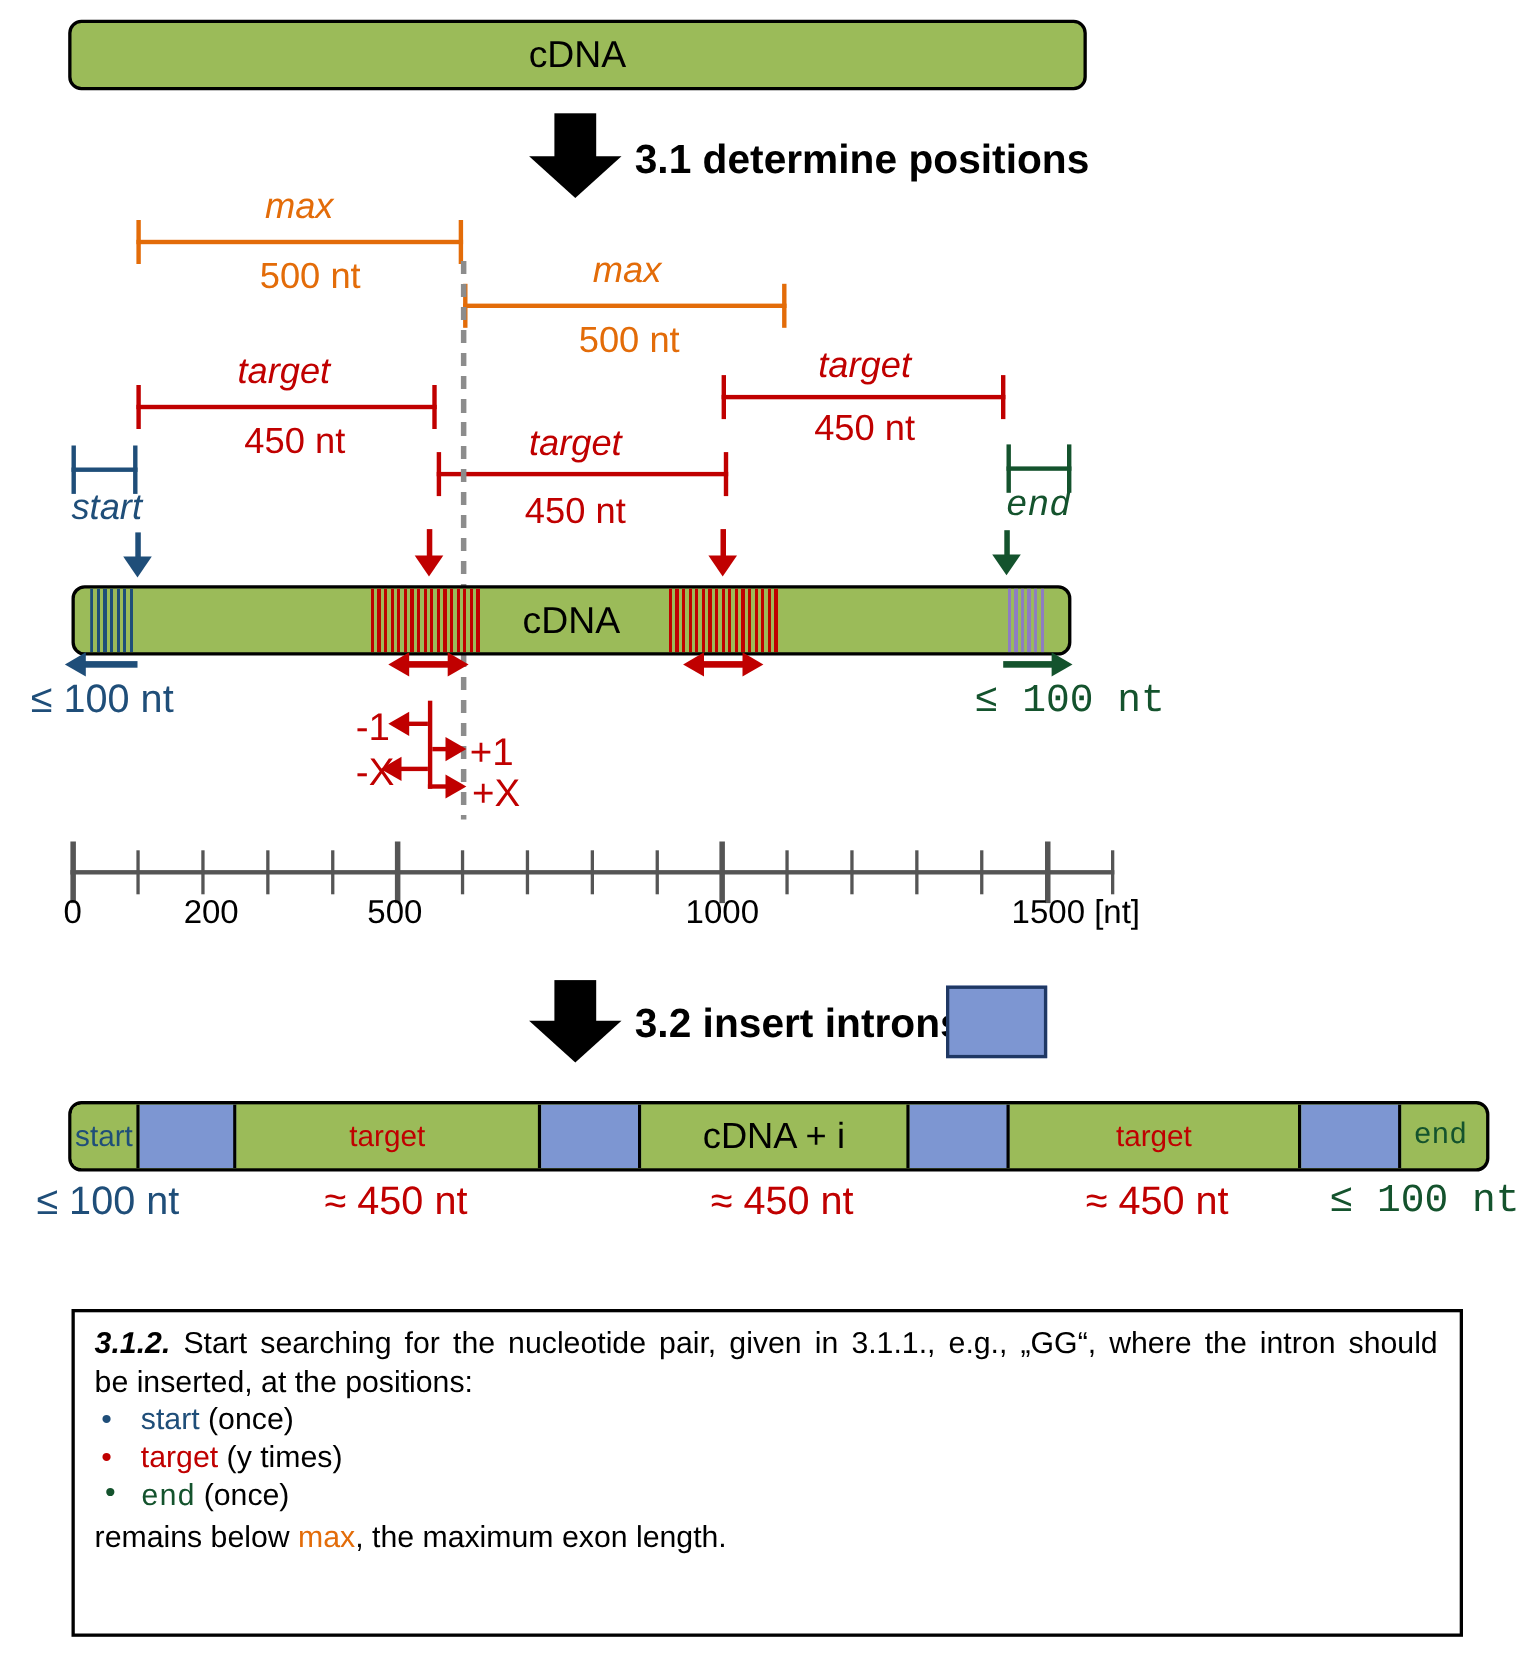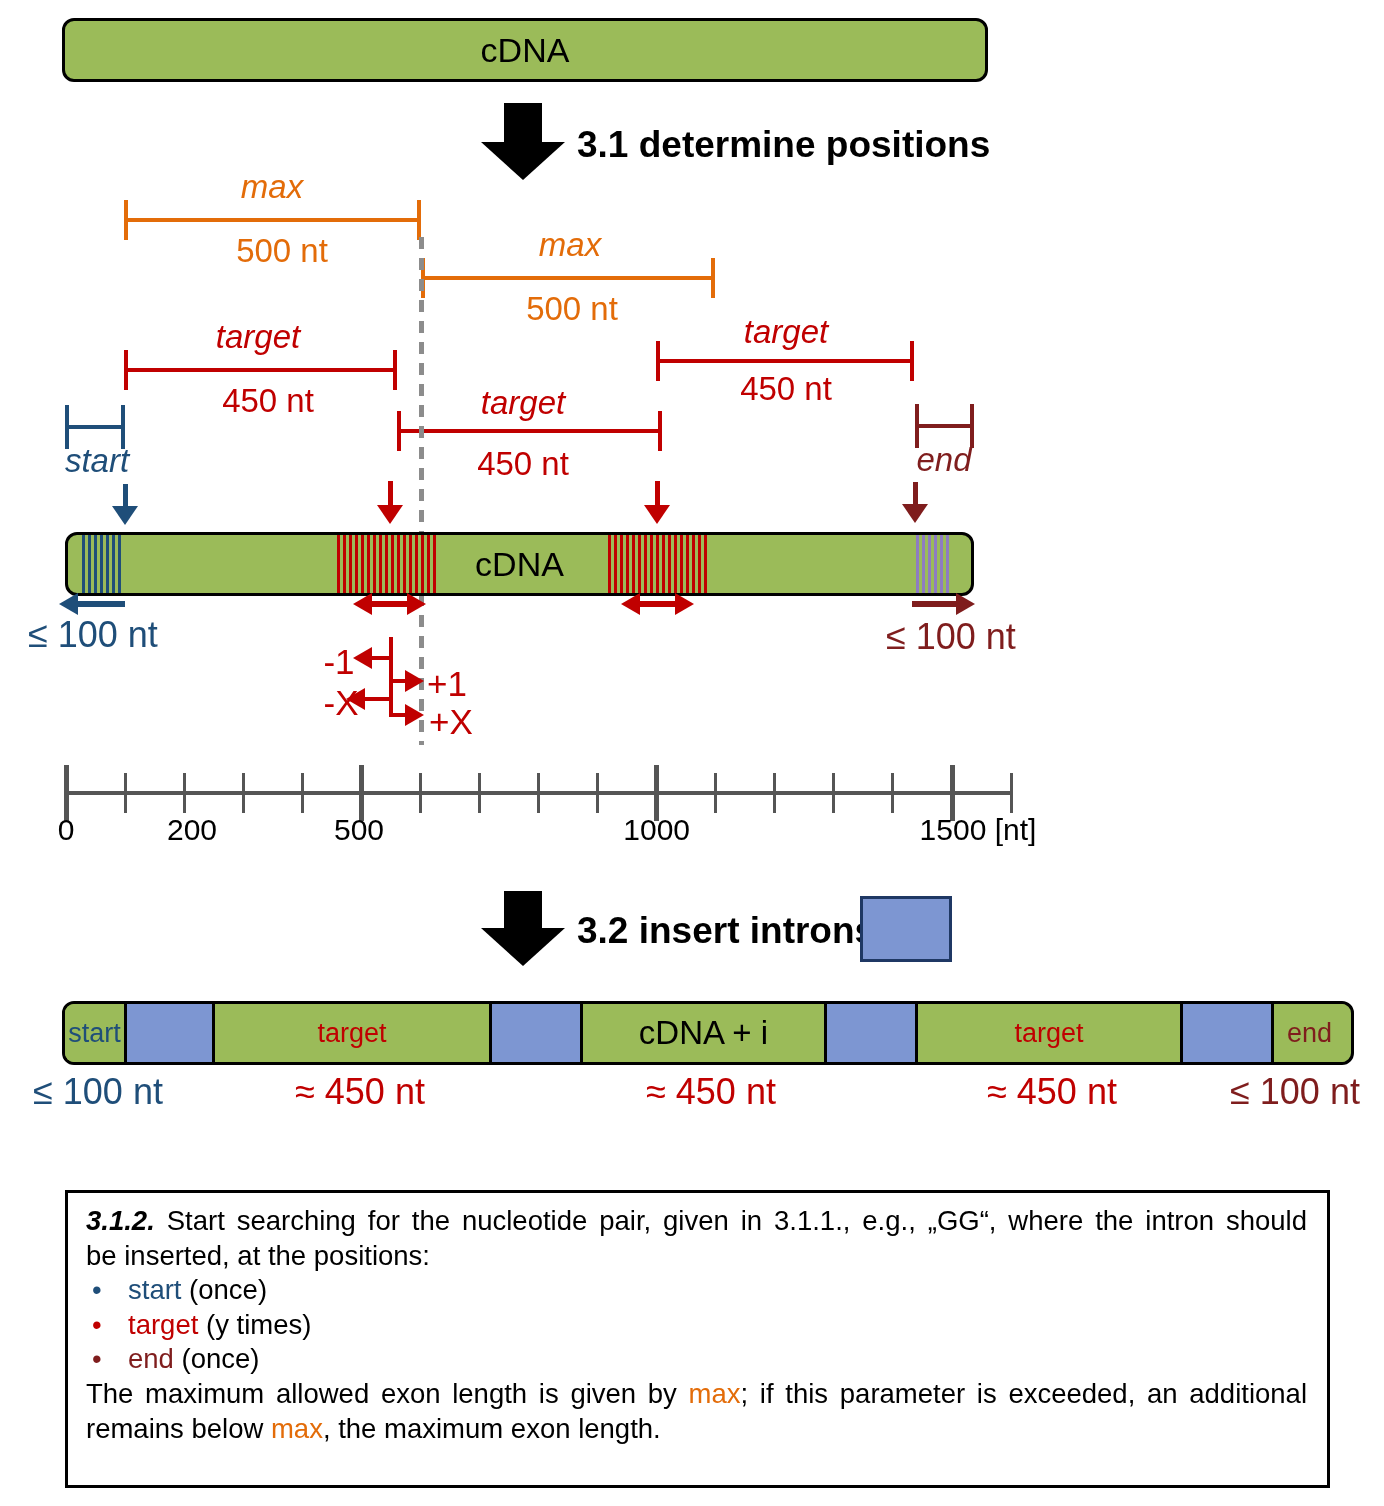--- a/index.html
+++ b/index.html
@@ -15,21 +15,21 @@
   .stripes.purple{background:repeating-linear-gradient(90deg,#8E7CC3 0 3px,transparent 3px 6px);}
 
   
   .bracket{position:absolute;border-top:4px solid currentColor;}
   .bracket i{position:absolute;top:-22px;width:4px;height:40px;background:currentColor;}
   .bracket i.l{left:0;} .bracket i.r{right:0;}
   .bracket.tall i{top:-24px;height:44px;}
 
   .lab{position:absolute;transform:translateX(-50%);white-space:nowrap;font-size:33px;line-height:1.05;}
   .it{font-style:italic;}
-  .or{color:#E36C09;} .rd{color:#C00000;} .db{color:#1F4E79;} .pu{color:#7f1d1d;}
+  .or{color:#E36C09;} .rd{color:#C00000;} .db{color:#1F4E79;} .pu{color:#14532d;font-family:Liberation Mono, monospace;}
 
   
   .shaft-v{position:absolute;width:5px;background:currentColor;}
   .head-d{position:absolute;width:0;height:0;border-left:13px solid transparent;border-right:13px solid transparent;border-top:19px solid currentColor;}
   .shaft-h{position:absolute;height:6px;background:currentColor;}
   .head-l{position:absolute;width:0;height:0;border-top:11px solid transparent;border-bottom:11px solid transparent;border-right:19px solid currentColor;}
   .head-r{position:absolute;width:0;height:0;border-top:11px solid transparent;border-bottom:11px solid transparent;border-left:19px solid currentColor;}
 
   .bigshaft{position:absolute;width:38px;background:#000;}
   .bighead{position:absolute;width:0;height:0;border-left:42px solid transparent;border-right:42px solid transparent;border-top:38px solid #000;}
@@ -264,17 +264,16 @@
         <span><span class="db">start</span><span> (once)</span></span>
       </div>
     <div class="bline">
         <span class="bullet rd">•</span>
         <span><span class="rd">target</span><span> (y times)</span></span>
       </div>
     <div class="bline">
         <span class="bullet pu">•</span>
         <span><span class="pu">end</span><span> (once)</span></span>
       </div>
-    <div class="jl"><span>The maximum allowed exon length is given by </span><span class="or">max</span><span>; if this parameter is exceeded, an additional</span></div>
     <div><span>remains below </span><span class="or">max</span><span>, the maximum exon length.</span></div>
   </div>
 
 </div>
 
 </body></html>

